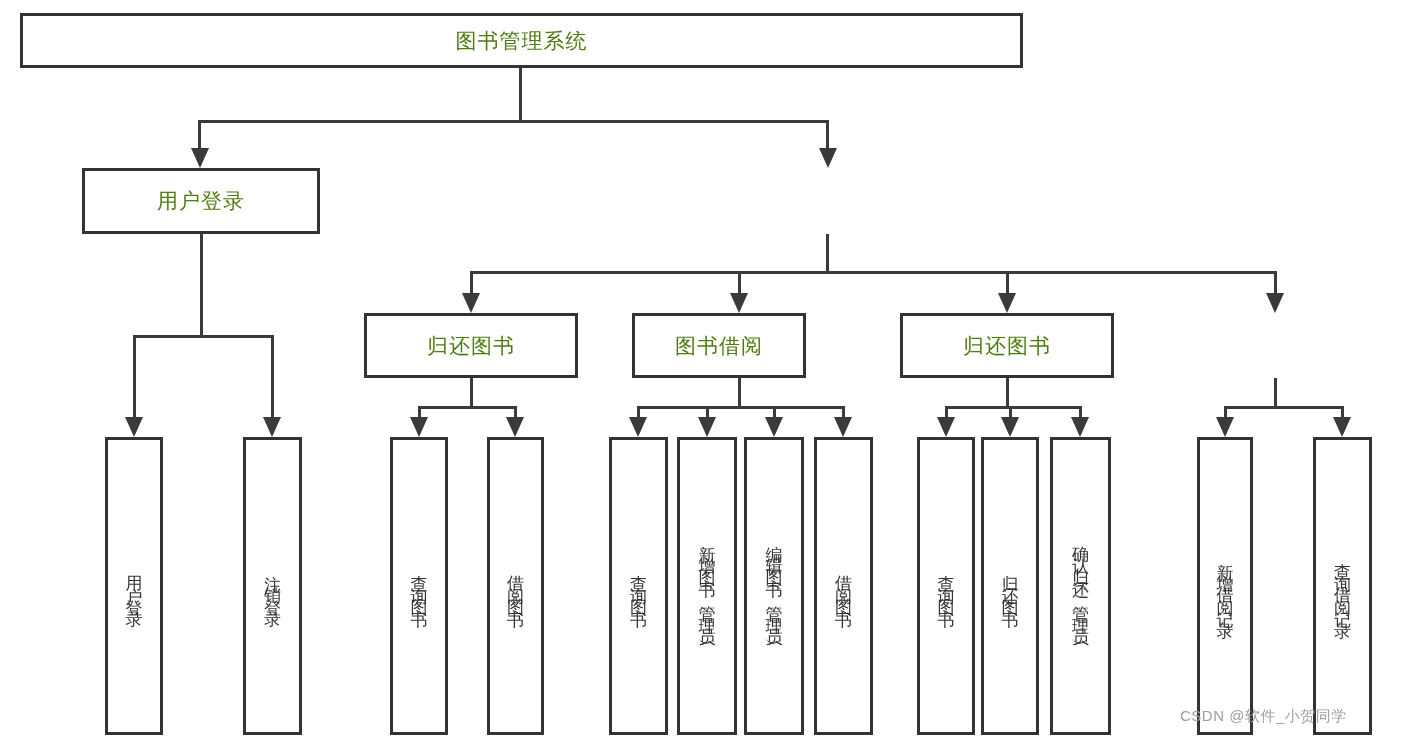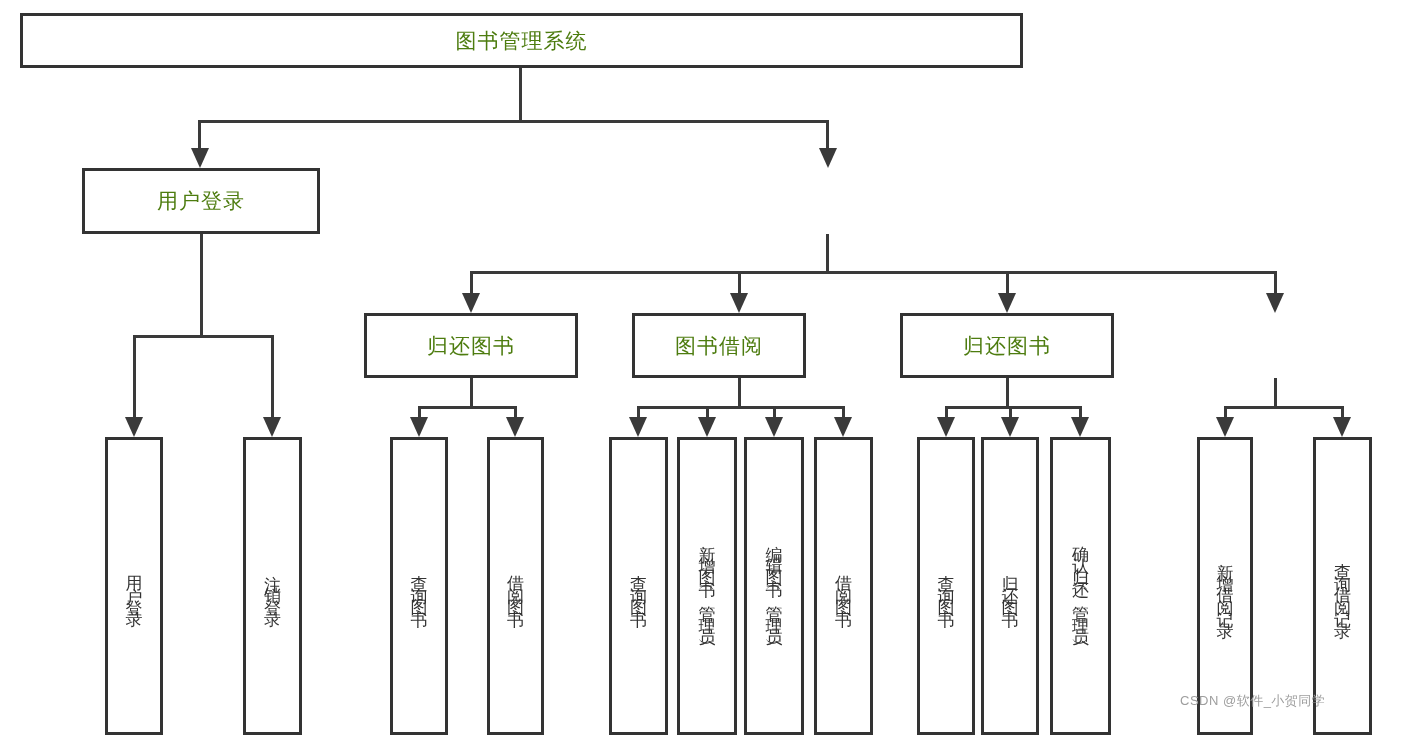--- a/index.html
+++ b/index.html
@@ -17,21 +17,21 @@
     font-size:17px;letter-spacing:12px;color:#333333;line-height:1;white-space:nowrap;
   }
   .hline{position:absolute;height:3px;background:#3a3a3a;}
   .vline{position:absolute;width:3px;background:#3a3a3a;}
   .arw{
     position:absolute;width:0;height:0;
     border-left:9px solid transparent;border-right:9px solid transparent;
     border-top:20px solid #3a3a3a;
   }
   .watermark{
-    position:absolute;left:1180px;top:692px;font-size:13px;color:#9e9e9e;
+    position:absolute;left:1180px;top:707px;font-size:15px;color:#9e9e9e;
     white-space:nowrap;z-index:5;letter-spacing:0.5px;
   }
 </style>
 </head>
 <body>
 
 <div class="stage">
 
   <div class="box box-h" style="left:20px;top:13px;width:1003px;height:55px">
     <span>图书管理系统</span>

